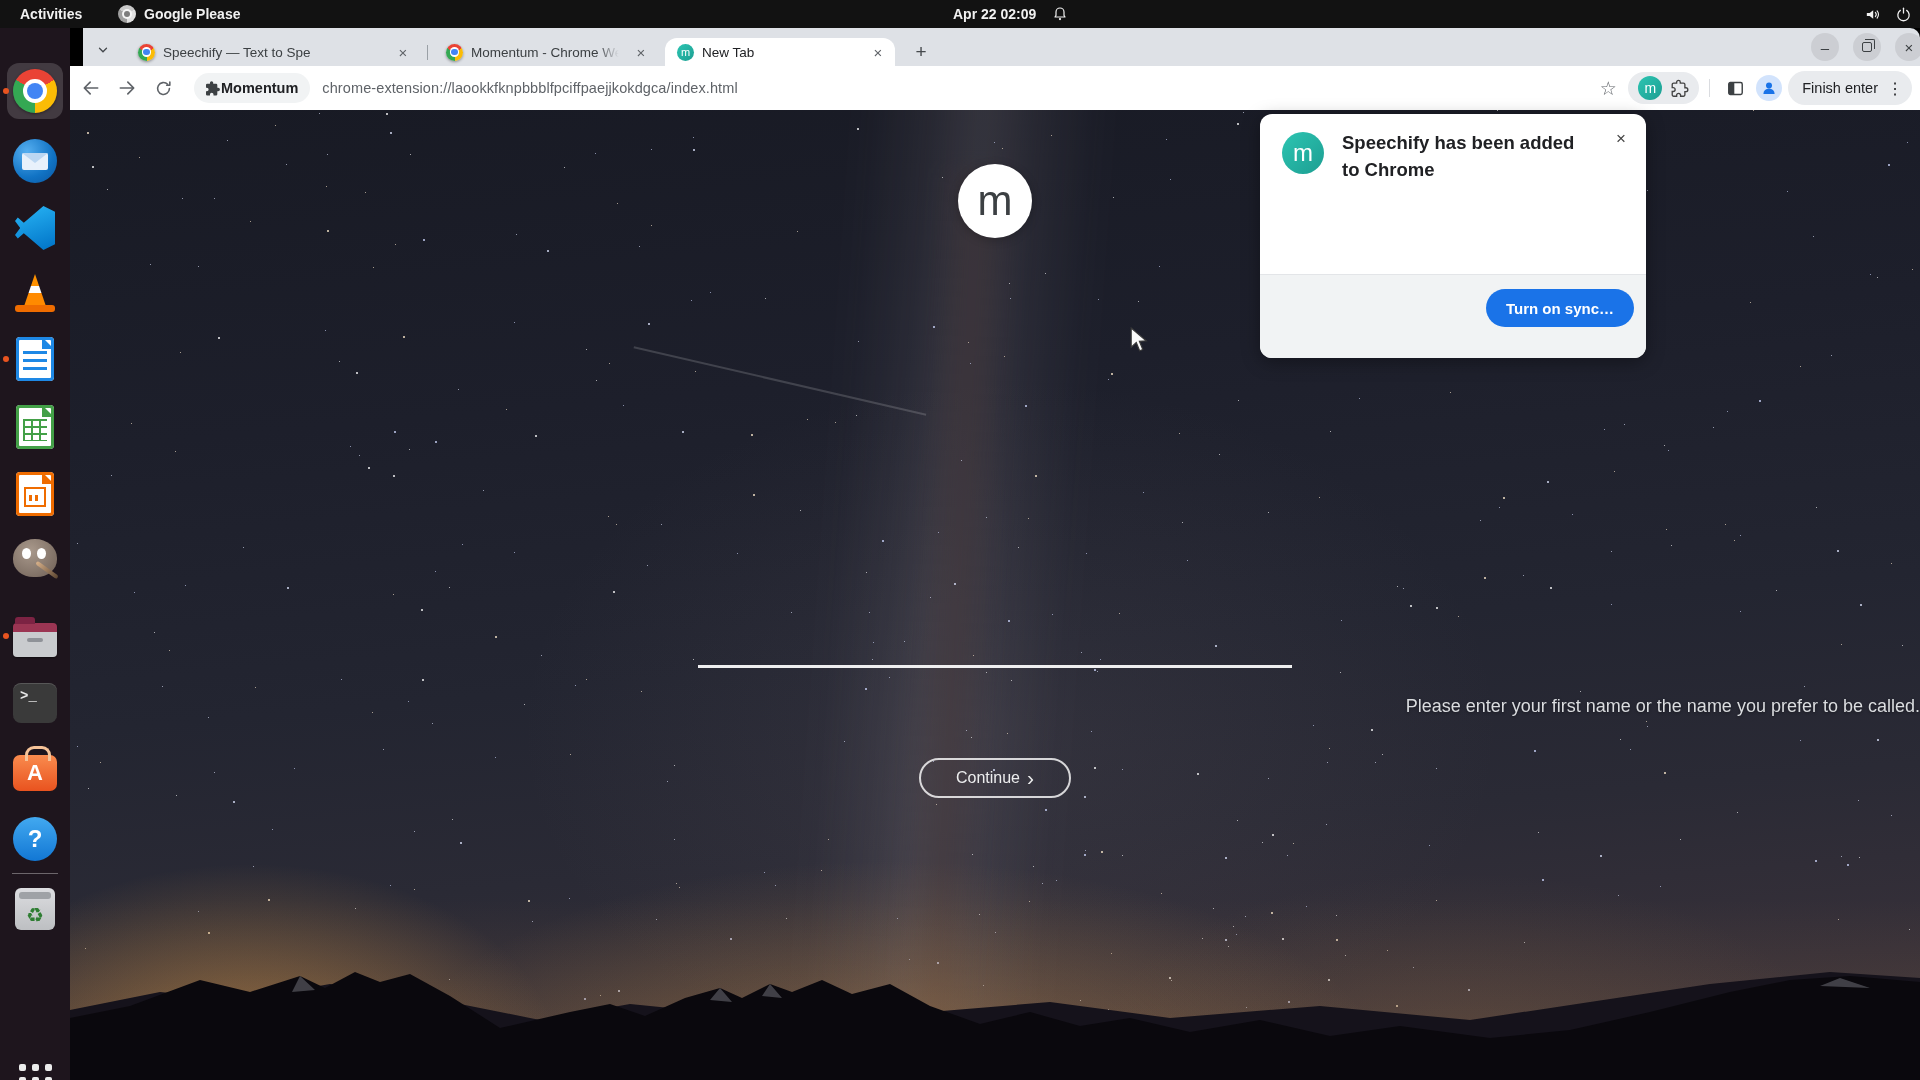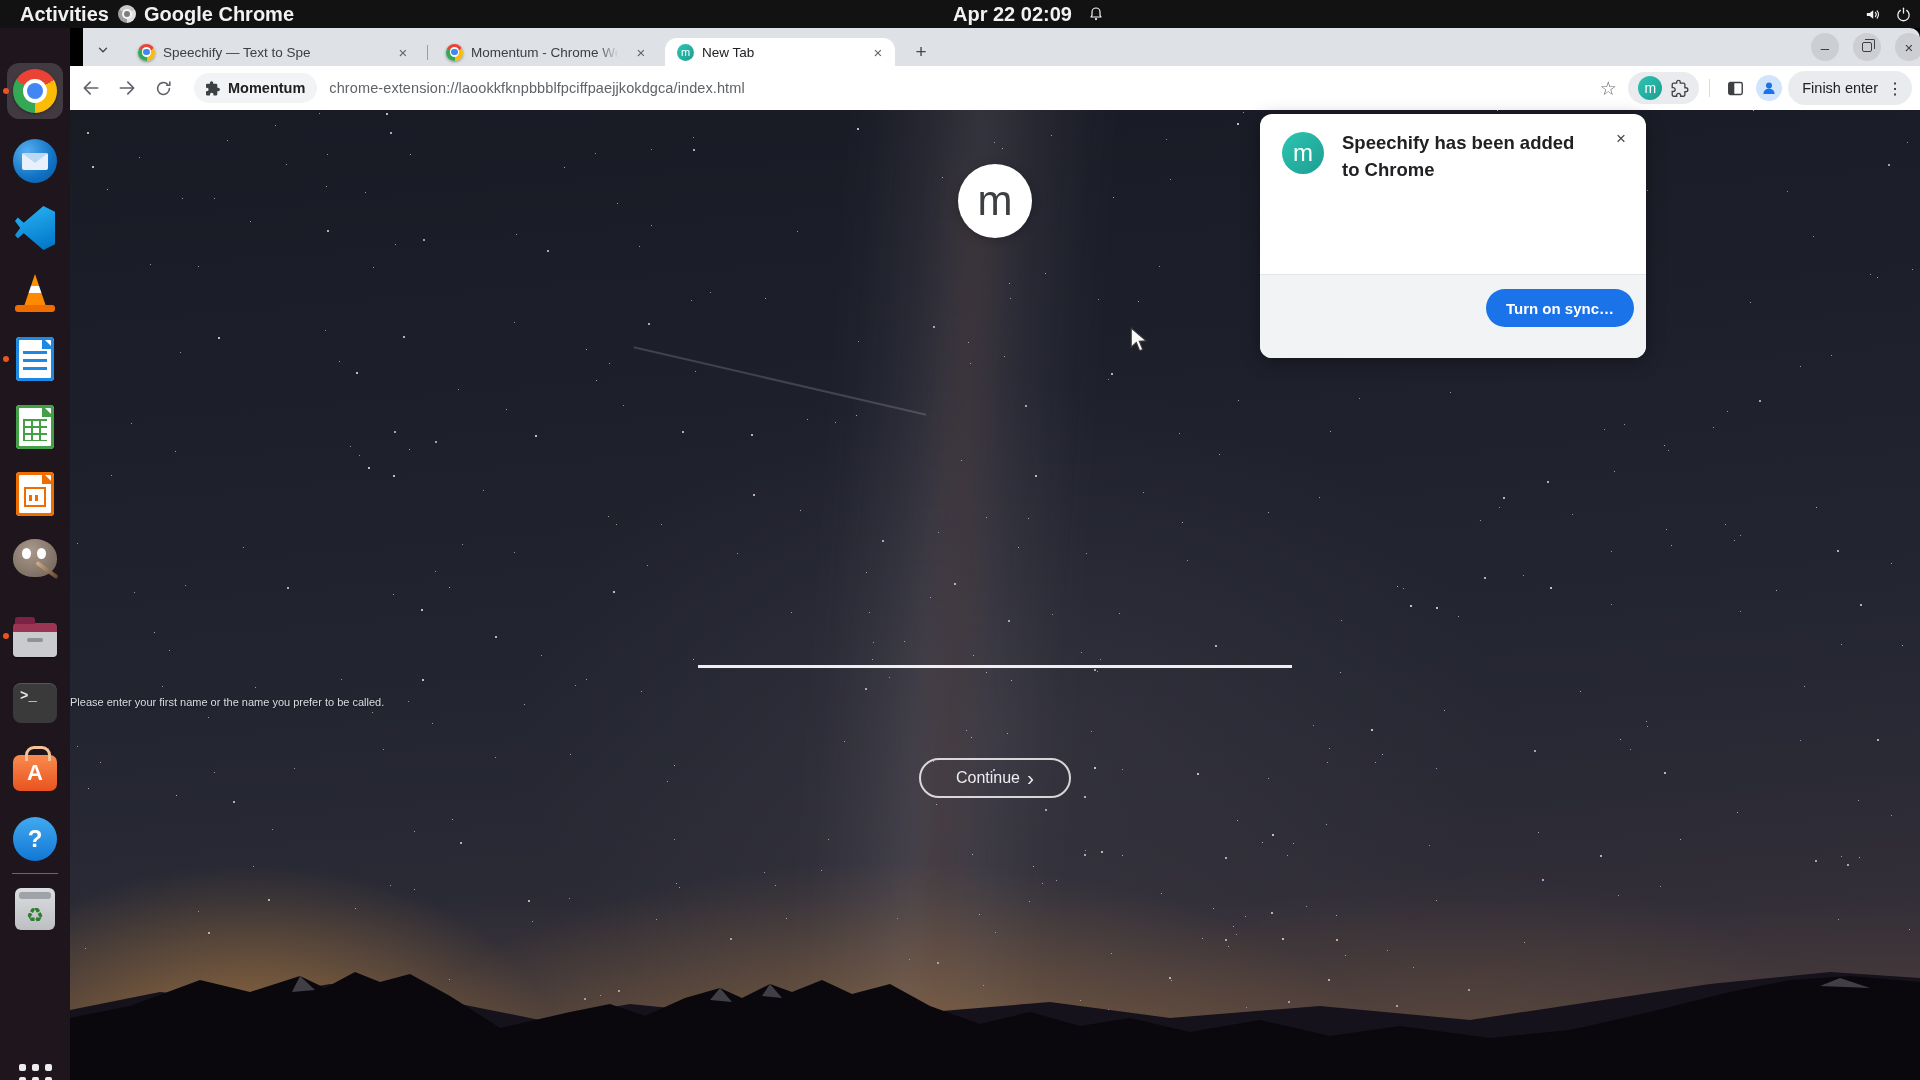--- a/index.html
+++ b/index.html
@@ -1,21 +1,21 @@
 <!DOCTYPE html>
 <html><head>
 <meta charset="utf-8">
 <style>
   * { margin:0; padding:0; box-sizing:border-box; }
   html,body { width:1920px; height:1080px; overflow:hidden; background:#000;
     font-family:"Liberation Sans", sans-serif; }
 
   
   .topbar { position:absolute; left:0; top:0; width:1920px; height:28px; background:#121212;
-    color:#f1f1f1; font-size:20px; z-index:50; }
+    color:#f1f1f1; font-size:14px; z-index:50; }
   .tb-activities { position:absolute; left:14px; top:0; height:28px; line-height:28px; padding:0 6px; font-weight:600; }
   .tb-app { position:absolute; left:118px; top:0; height:28px; display:flex; align-items:center; gap:8px; font-weight:600; }
   .chrome-mono { width:18px; height:18px; border-radius:50%;
     background:conic-gradient(#c9c9c9 0 60deg,#e0e0e0 60deg 180deg,#9f9f9f 180deg 300deg,#c9c9c9 300deg); position:relative; }
   .chrome-mono::before { content:""; position:absolute; inset:22%; background:#f5f5f5; border-radius:50%; }
   .chrome-mono::after { content:""; position:absolute; inset:33%; background:#7d7d7d; border-radius:50%; }
   .tb-clock { position:absolute; left:953px; top:0; height:28px; display:flex; align-items:center; gap:16px; font-weight:600; }
   .tb-status { position:absolute; right:8px; top:0; height:28px; display:flex; align-items:center; gap:14px; }
   .tb-status svg { display:block; }
 
@@ -90,21 +90,21 @@
   .tabdiv { position:absolute; top:17px; width:1px; height:15px; background:#9aa0a6; }
   .newtabbtn { position:absolute; left:826px; top:12px; width:24px; height:24px; border-radius:50%;
     display:flex; align-items:center; justify-content:center; font-size:19px; color:#45494d; }
   .winbtns { position:absolute; right:10px; top:5px; display:flex; gap:14px; }
   .wbtn { width:28px; height:28px; border-radius:50%; background:#ccced3; color:#3c4043; display:flex; align-items:center; justify-content:center; font-size:15px; }
   .wbtn .restore { width:10px; height:10px; border:1.6px solid #3c4043; border-radius:2px; position:relative; }
   .wbtn .restore::before { content:""; position:absolute; left:2px; top:-4px; width:9px; height:9px; border-top:1.6px solid #3c4043; border-right:1.6px solid #3c4043; border-radius:0 2px 0 0; }
 
   .toolbar { position:absolute; left:0; top:38px; width:1850px; height:44px; background:#fff; display:flex; align-items:center; }
   .navbtn { width:30px; height:30px; margin-left:6px; border-radius:50%; display:flex; align-items:center; justify-content:center; }
-  .chip { height:30px; margin-left:16px; display:flex; align-items:center; gap:7px; background:#f1f3f4; border-radius:15px; padding:0 12px 0 10px;
+  .chip { height:30px; margin-left:16px; display:flex; align-items:center; background:#f1f3f4; border-radius:15px; padding:0 12px 0 10px;
     font-weight:700; font-size:14.5px; color:#202124; }
   .urltext { margin-left:12px; font-size:14.5px; color:#5f6368; letter-spacing:.1px; }
   .tright { position:absolute; right:8px; top:5px; height:34px; display:flex; align-items:center; gap:6px; }
   .starbtn { width:28px; height:28px; display:flex; align-items:center; justify-content:center; font-size:19px; color:#5f6368; }
   .extpill { height:32px; background:#e9ebee; border-radius:16px; display:flex; align-items:center; gap:8px; padding:0 10px; }
   .mo { border-radius:50%; background:linear-gradient(135deg,#2cc5b2,#1d9e92); color:#fff; display:flex; align-items:center; justify-content:center; }
   .mo.small { width:24px; height:24px; font-size:14px; }
   .vdiv { width:1px; height:18px; background:#dadce0; margin:0 4px; }
   .avatar { width:26px; height:26px; border-radius:50%; background:#d2e3fc; display:flex; align-items:center; justify-content:center; }
   .updatepill { height:34px; background:#e9ebee; border-radius:17px; display:flex; align-items:center; gap:8px; padding:0 8px 0 14px;
@@ -132,21 +132,21 @@
   #stars-small { opacity:.8; } #stars-big { width:2px; height:2px; opacity:.95; }
   .mountains { position:absolute; left:0; bottom:0; width:1850px; height:200px; }
 
   .pagelogo { position:absolute; left:888px; top:54px; width:74px; height:74px; border-radius:50%; background:#fff;
     display:flex; align-items:center; justify-content:center; font-size:42px; color:#3c4043; box-shadow:0 2px 10px rgba(0,0,0,.25); }
   .heading { position:absolute; left:0; top:400px; width:1850px; text-align:center; font-size:54px; font-weight:400;
     color:#e5e6e8; text-shadow:0 1px 6px rgba(0,0,0,.35); letter-spacing:.5px; }
   .nameinput { position:absolute; left:628px; top:512px; width:594px; height:46px; background:transparent; border:none;
     border-bottom:3px solid rgba(255,255,255,.92); outline:none; color:#fff; font-size:28px; text-align:center;
     font-family:"Liberation Sans", sans-serif; }
-  .hint { position:absolute; left:0; top:586px; width:1850px; text-align:left; font-size:11px; color:#dadcdf;
+  .hint { position:absolute; left:0; top:586px; width:1850px; text-align:right; font-size:18px; color:#dadcdf;
     text-shadow:0 1px 3px rgba(0,0,0,.4); }
   .continue { position:absolute; left:849px; top:648px; width:152px; height:40px; border:2px solid rgba(255,255,255,.8);
     border-radius:22px; background:transparent; color:#ecedee; font-size:16px; display:flex; align-items:center; justify-content:center;
     gap:7px; font-family:"Liberation Sans", sans-serif; }
   .continue .chev { font-size:21px; line-height:1; margin-top:-2px; }
 
   
   .popup { position:absolute; left:1260px; top:114px; width:386px; height:244px; background:#fff; border-radius:12px;
     box-shadow:0 4px 18px rgba(0,0,0,.35); z-index:60; overflow:hidden; }
   .pop-icon { position:absolute; left:22px; top:18px; width:42px; height:42px; font-size:24px; }
@@ -161,21 +161,21 @@
 
   .cursor { position:absolute; left:1128px; top:327px; z-index:80; }
 </style>
 </head>
 <body>
 
 <div class="topbar">
   <div class="tb-activities">Activities</div>
   <div class="tb-app">
     <span class="chrome-mono"></span>
-    <span>Google Chrome</span>
+    <span>Google Please</span>
   </div>
   <div class="tb-clock">
     <span>Apr 22 02:09</span>
     <svg width="16" height="16" viewBox="0 0 24 24">
       <path d="M12 3a6 6 0 0 0-6 6v5l-1.5 2.5h15L18 14V9a6 6 0 0 0-6-6z" fill="none" stroke="#f1f1f1" stroke-width="1.8" stroke-linejoin="round"></path>
       <circle cx="12" cy="19.6" r="1.7" fill="#f1f1f1"></circle>
     </svg>
   </div>
   <div class="tb-status">
     <svg width="17" height="17" viewBox="0 0 24 24">

